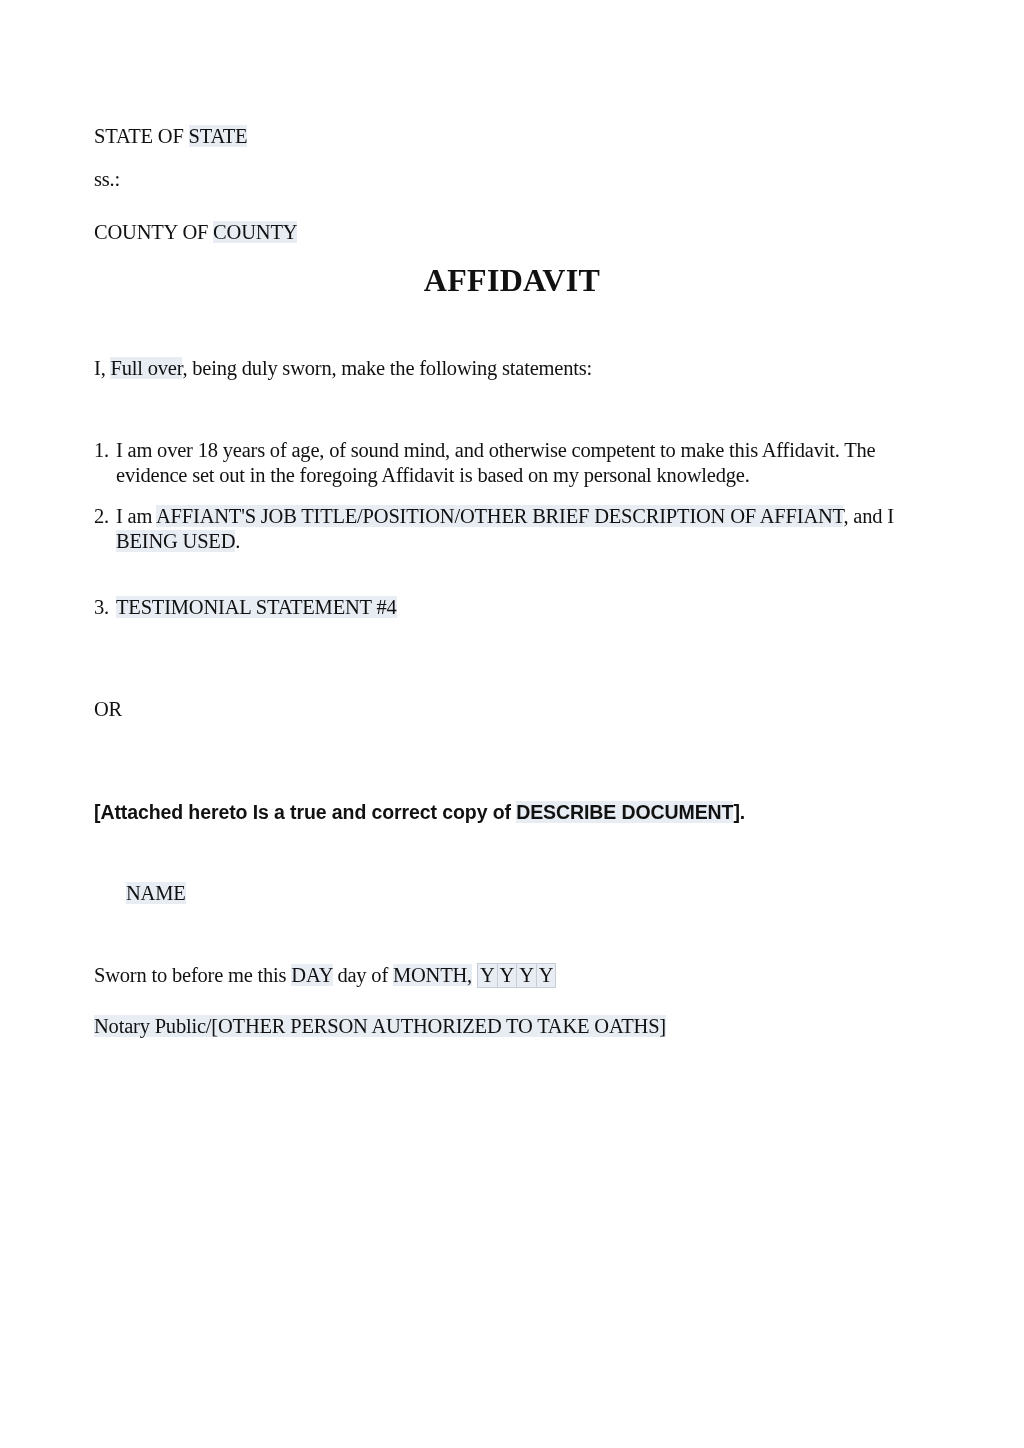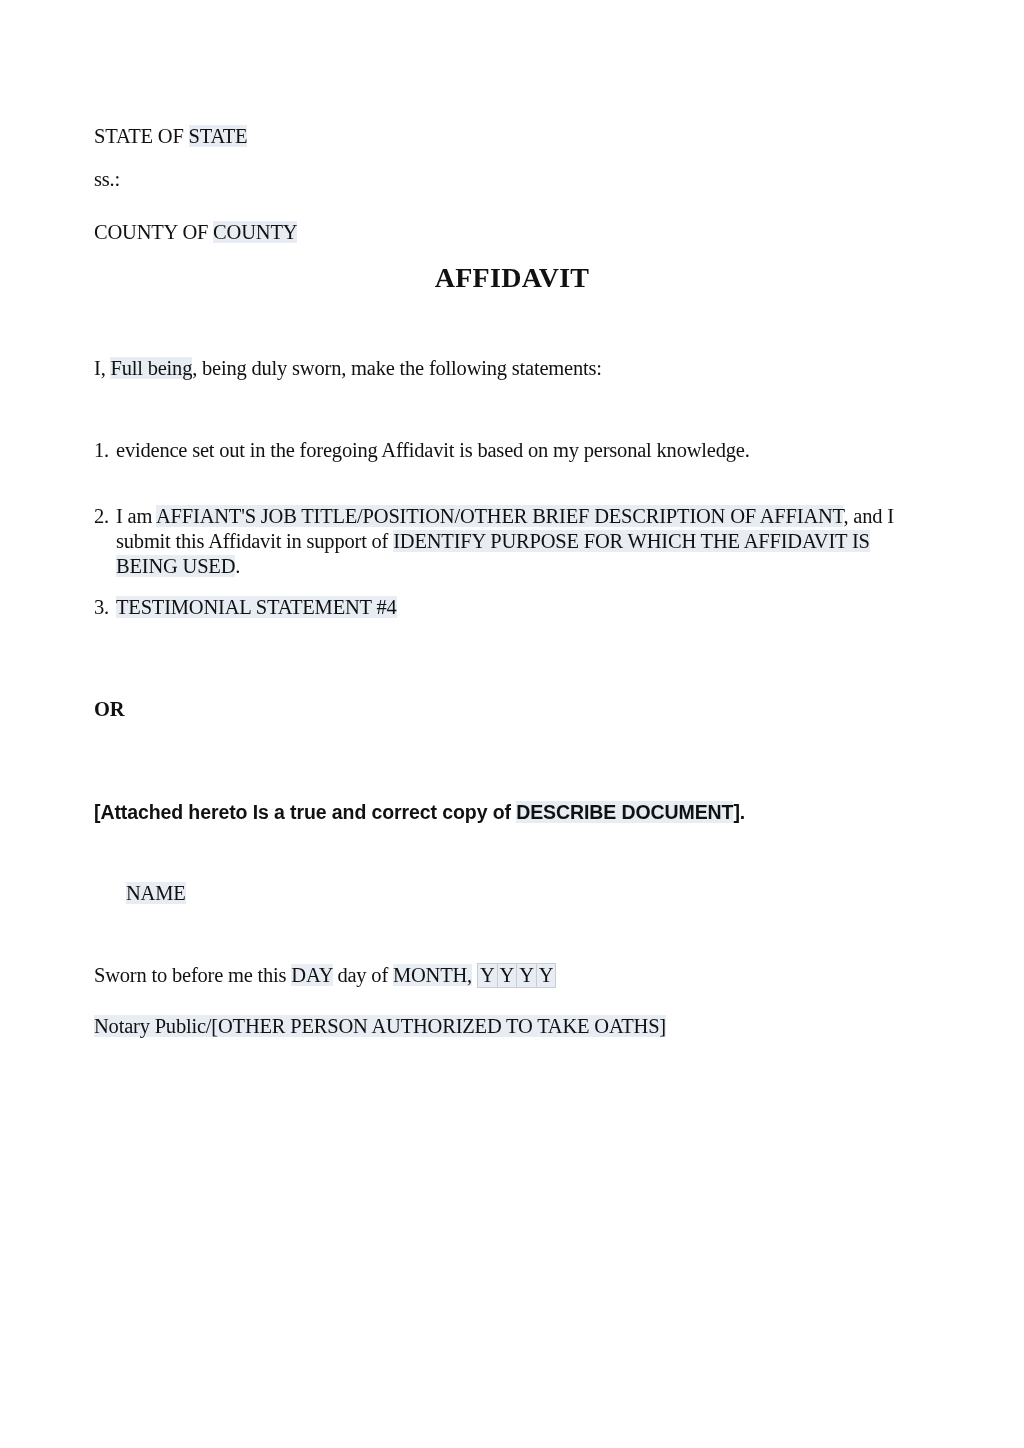--- a/index.html
+++ b/index.html
@@ -2,21 +2,21 @@
 <html><head>
   <meta charset="utf-8">
   <style>
     html, body { margin: 0; padding: 0; background: #ffffff; }
     body { width: 1024px; height: 1448px; position: relative; overflow: hidden;
            font-family: "Liberation Serif", "DejaVu Serif", serif; color: #111; }
     .page { position: absolute; left: 0; top: 16px; width: 1024px; height: 1448px; }
     .line { position: absolute; left: 94px; font-size: 20.5px; line-height: 25px; white-space: nowrap; letter-spacing: -0.2px; }
     .hl { background: #e8edf4; }
     .title { position: absolute; left: 0; width: 1024px; top: 246px; text-align: center;
-             font-size: 28px; font-weight: bold; letter-spacing: 0.3px; }
+             font-size: 32px; font-weight: bold; letter-spacing: 0.3px; }
     .item { position: absolute; left: 94px; width: 820px; font-size: 20.5px; line-height: 25px; letter-spacing: -0.2px; }
     .item .num { position: absolute; left: 0; top: 0; }
     .item .txt { position: absolute; left: 22px; right: 0; top: 0; }
     .sans { font-family: "Liberation Sans", "DejaVu Sans", sans-serif; font-size: 19.5px; letter-spacing: -0.1px; }
     .ybox { display: inline-block; background: #e8edf4; border: 1px solid #c9ced6; padding: 0 2px; margin-right: -1px; line-height: 23px; }
   </style>
 </head>
 <body>
 
 <div class="page">
@@ -25,45 +25,45 @@
     <span>STATE OF </span><span class="hl">STATE</span>
   </div>
   <div class="line" style="top:139px;margin-top:12px;">ss.:</div>
   <div class="line" style="top:169px;margin-top:35px;">
     <span>COUNTY OF </span><span class="hl">COUNTY</span>
   </div>
 
   <div class="title">AFFIDAVIT</div>
 
   <div class="line" style="top:340px;">
-    <span>I, </span><span class="hl">Full being</span><span>, being duly sworn, make the following statements:</span>
+    <span>I, </span><span class="hl">Full over</span><span>, being duly sworn, make the following statements:</span>
   </div>
 
   <div class="item" style="top:422px; height:52px;">
     <span class="num">1.</span>
     <div class="txt">
+      <div>I am over 18 years of age, of sound mind, and otherwise competent to make this Affidavit. The</div>
       <div>evidence set out in the foregoing Affidavit is based on my personal knowledge.</div>
     </div>
   </div>
 
   <div class="item" style="top:488px; height:78px;">
     <span class="num">2.</span>
     <div class="txt" style="white-space:nowrap;">
       <div><span>I am </span><span class="hl">AFFIANT'S JOB TITLE/POSITION/OTHER BRIEF DESCRIPTION OF AFFIANT</span><span>, and I</span></div>
-      <div><span>submit this Affidavit in support of </span><span class="hl">IDENTIFY PURPOSE FOR WHICH THE AFFIDAVIT IS </span></div>
       <div><span class="hl">BEING USED</span><span>.</span></div>
     </div>
   </div>
 
   <div class="item" style="top:579px; height:26px;">
     <span class="num">3.</span>
     <div class="txt"><span class="hl">TESTIMONIAL STATEMENT #4</span></div>
   </div>
 
-  <div class="line" style="top:681px;font-weight:bold;">OR</div>
+  <div class="line" style="top:681px;">OR</div>
 
   <div class="line sans" style="top:784px;font-weight:bold;">
     <span>[Attached hereto Is a true and correct copy of </span><span class="hl">DESCRIBE DOCUMENT</span><span>].</span>
   </div>
 
   <div class="line" style="top:865px;margin-left:32px;">
     <span class="hl">NAME</span>
   </div>
 
   <div class="line" style="top:947px;">

